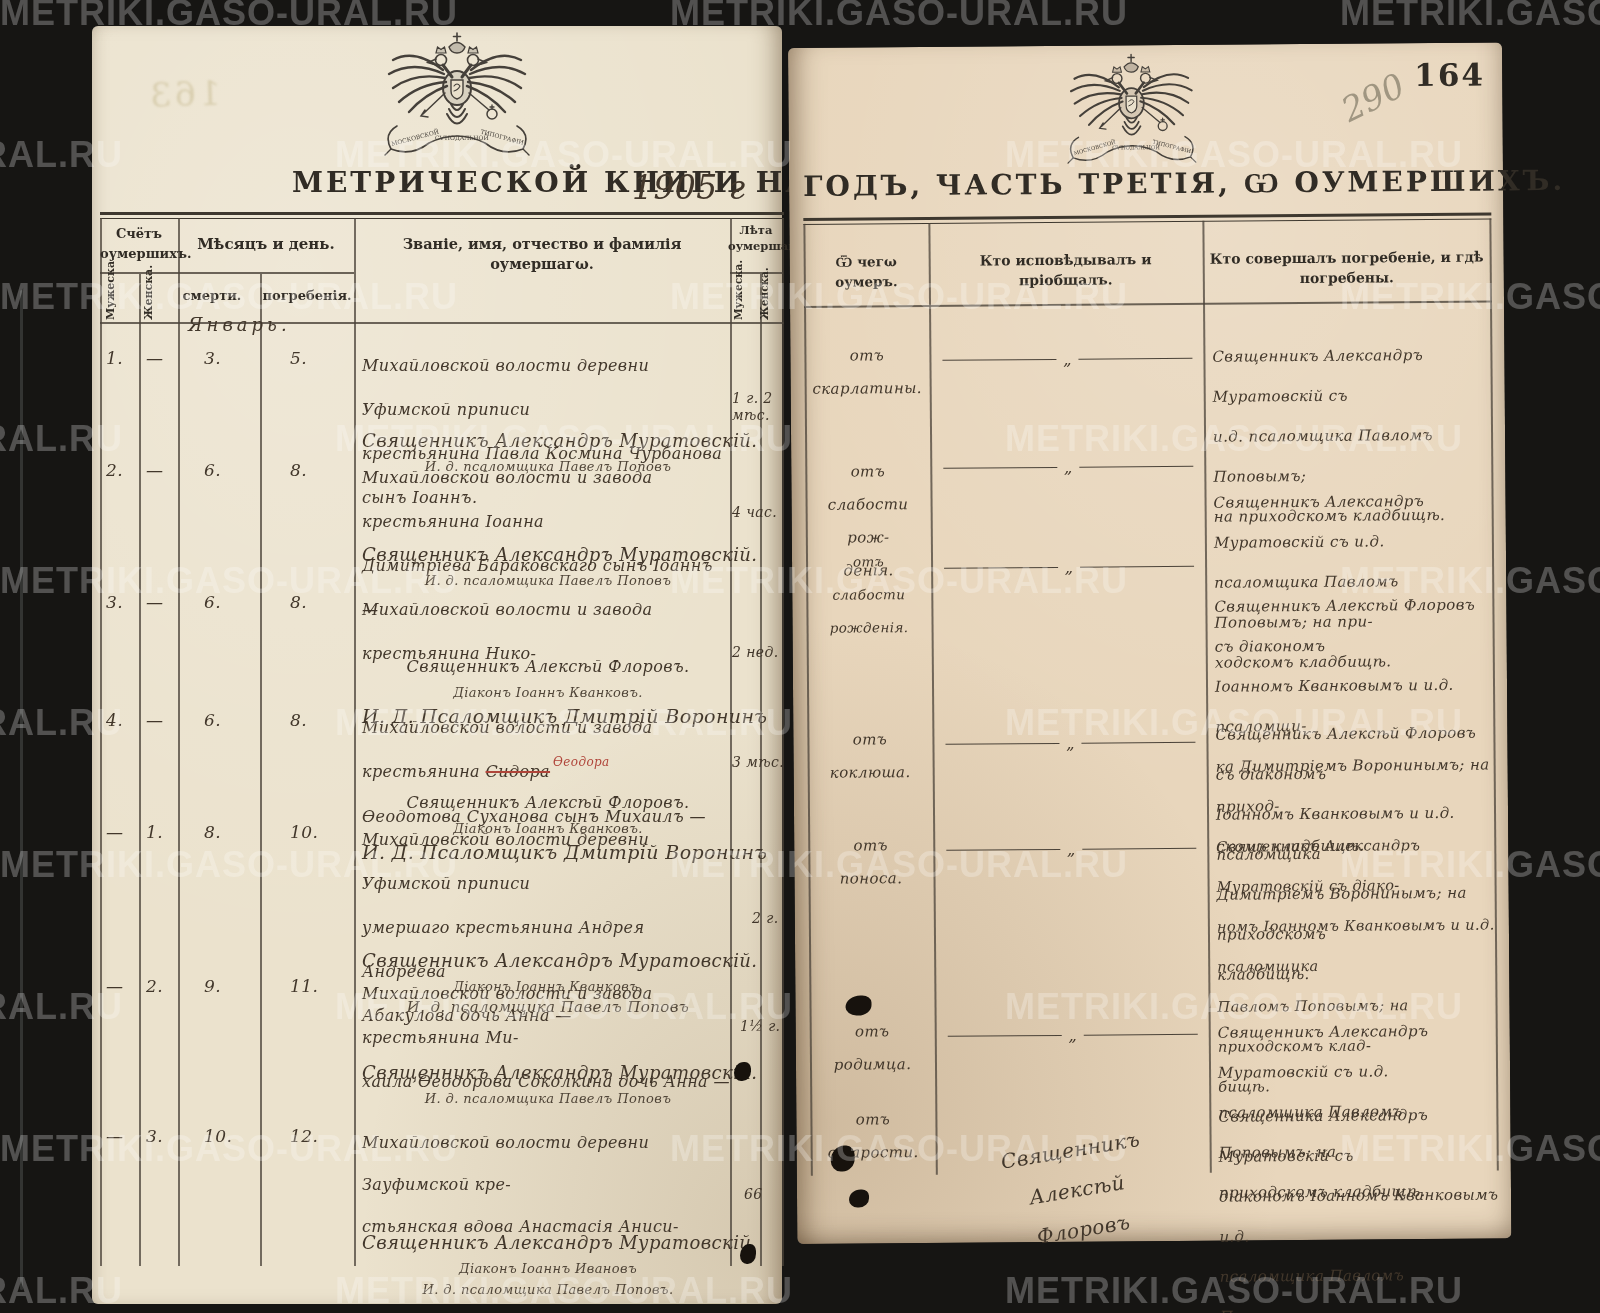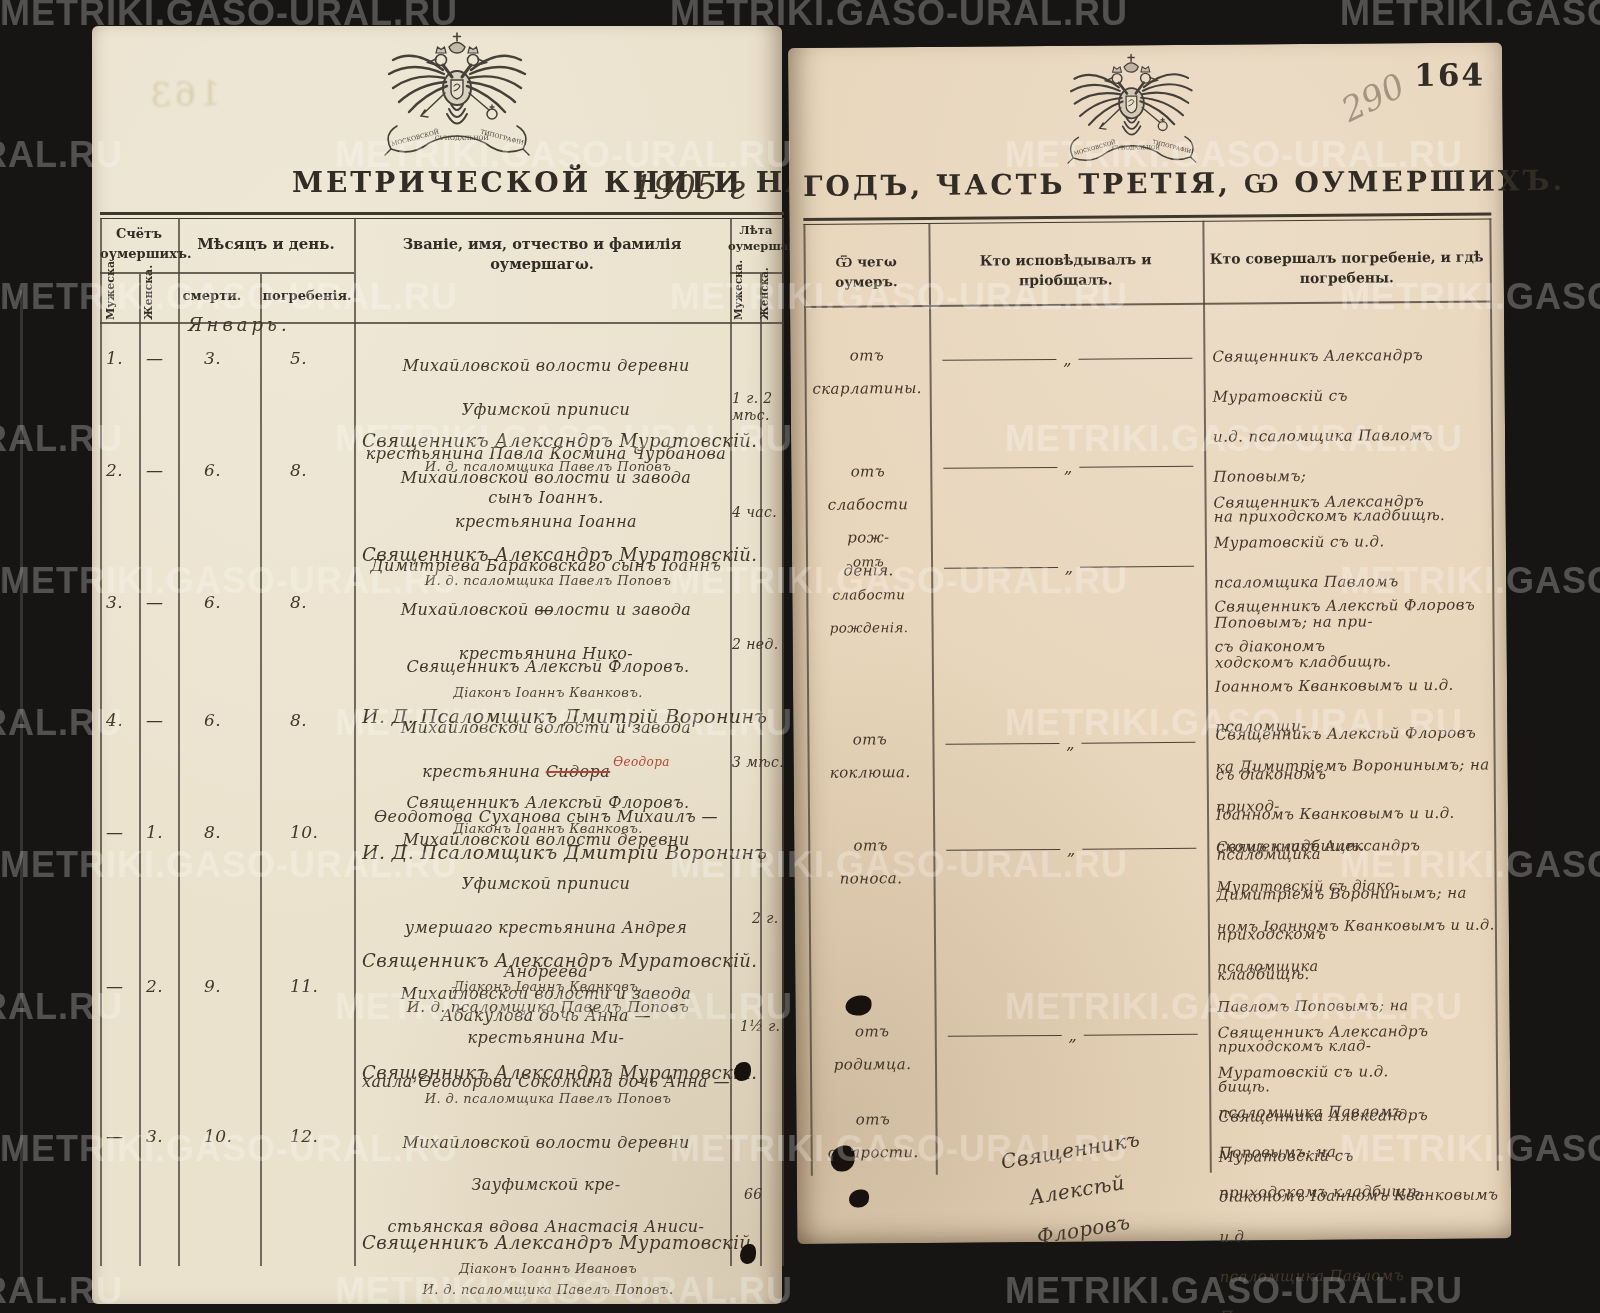--- a/index.html
+++ b/index.html
@@ -47,21 +47,21 @@
   .colhead{position:absolute;text-align:center;font-size:14px;line-height:20px;}
   .subhead{position:absolute;text-align:center;font-size:13px;}
   .vert{
     position:absolute;text-align:center;font-size:12px;
     writing-mode:vertical-rl;transform:rotate(180deg);white-space:nowrap;
   }
   
   .entry{position:absolute;left:0;width:690px;font-size:16px;}
   .n{position:absolute;top:4px;font-size:17px;}
   .n-m{left:14px;} .n-f{left:54px;} .n-d{left:112px;} .n-b{left:198px;}
-  .body{position:absolute;left:270px;top:0;width:368px;line-height:44px;font-size:16px;text-align:center;}
+  .body{position:absolute;left:270px;top:0;width:368px;line-height:44px;font-size:16px;}
   .age{position:absolute;left:640px;width:58px;font-size:14px;line-height:17px;}
   .clergy{position:absolute;left:270px;width:372px;text-align:center;}
   .cl-main{font-size:18px;line-height:30px;white-space:nowrap;}
   .cl-small{font-size:13px;line-height:21px;opacity:0.92;}
   .cl-big{font-size:19px;line-height:26px;white-space:nowrap;}
   .struck{text-decoration:line-through;text-decoration-color:#b0453a;text-decoration-thickness:2px;font-style:italic;}
   .corr{color:#b0453a;font-size:12px;position:relative;top:-11px;margin-left:3px;}
   .month{position:absolute;font-size:18px;letter-spacing:4px;}
   
   .rrow{position:absolute;left:0;width:714px;}
@@ -188,21 +188,21 @@
     </div>
 
     <div class="entry" style="top:562px;">
       <span class="n n-m hw">3.</span>
       <span class="n n-f hw">—</span>
       <span class="n n-d hw">6.</span>
       <span class="n n-b hw">8.</span>
       <div class="body hw">
         <div>Михайловской волости и завода крестьянина Нико-</div>
       </div>
-      <div class="age hw" style="top:48px;">2 нед.</div>
+      <div class="age hw" style="top:56px;">2 нед.</div>
       <div class="clergy" style="top:64px;">
         <div class="cl-main hw" style="font-size:16px;">Священникъ Алексѣй Флоровъ.</div>
         <div class="cl-small hw">Діаконъ Іоаннъ Кванковъ.</div>
         <div class="cl-big hw">И. Д. Псаломщикъ Дмитрій Воронинъ</div>
       </div>
     </div>
 
     <div class="entry" style="top:680px;">
       <span class="n n-m hw">4.</span>
       <span class="n n-f hw">—</span>

